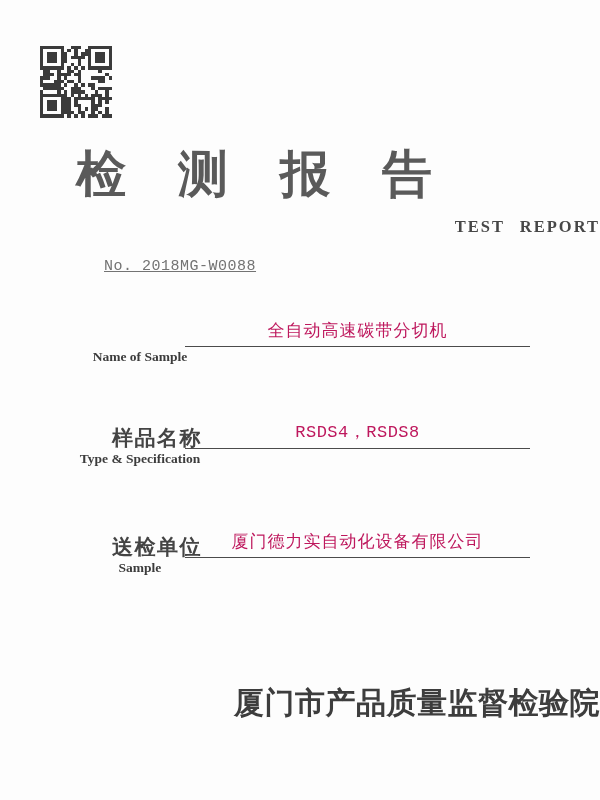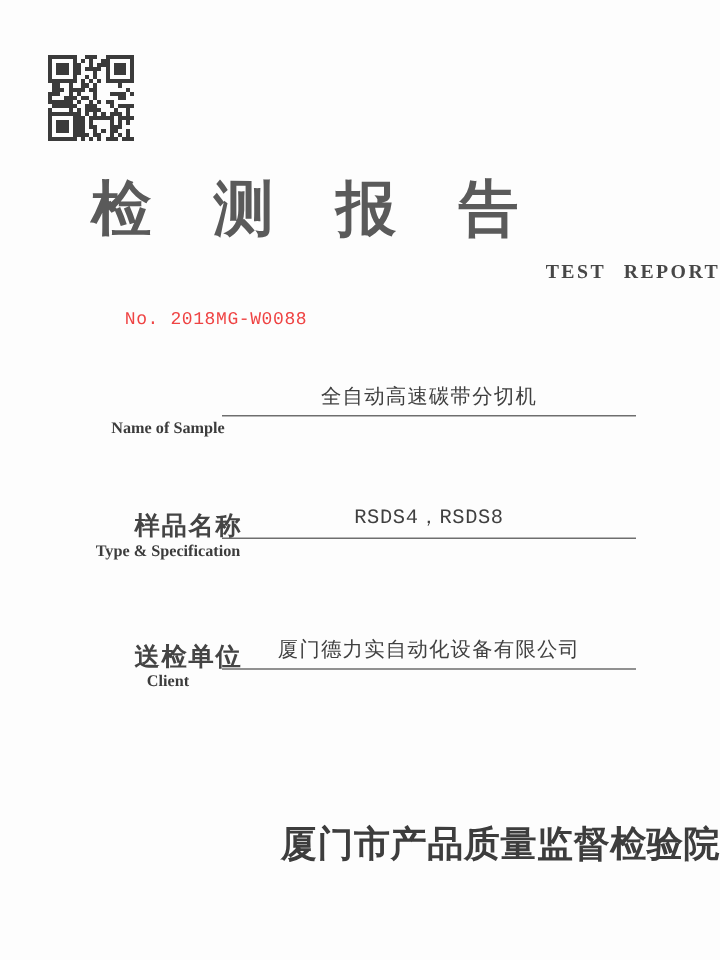--- a/index.html
+++ b/index.html
@@ -59,21 +59,22 @@
   }
 
   
   .report-no {
     position: absolute;
     left: 104px;
     top: 258px;
     font-family: "Liberation Mono", monospace;
     font-size: 15px;
     letter-spacing: 0.5px;
-    color: #ef4444;
+    color: #737373;
+    text-decoration: underline;
   }
 
   
   .field {
     position: absolute;
     left: 0;
     width: 600px;
     height: 62px;
   }
   .flabel {
@@ -93,21 +94,21 @@
     top: 0;
     height: 29px;
     border-bottom: 1.6px solid #4b4b4b;
     text-align: center;
   }
   .fvalue {
     display: inline-block;
     font-size: 17px;
     line-height: 27px;
     letter-spacing: 1px;
-    color: #404040;
+    color: #be185d;
     white-space: nowrap;
   }
   .fvalue.mono {
     font-family: "Liberation Mono", monospace;
     letter-spacing: 0.5px;
   }
   .fen {
     position: absolute;
     left: 50px;
     width: 180px;
@@ -177,18 +178,18 @@
     </div>
     <div class="flabel">样品名称</div>
     <div class="fen">Type &amp; Specification</div>
   </div>
 
   <div class="field" style="top:528px">
     <div class="fline">
       <span class="fvalue">厦门德力实自动化设备有限公司</span>
     </div>
     <div class="flabel">送检单位</div>
-    <div class="fen">Client</div>
+    <div class="fen">Sample</div>
   </div>
 
   <div class="foot-cn">厦门市产品质量监督检验院</div>
 
 </div>
 
 </body></html>

